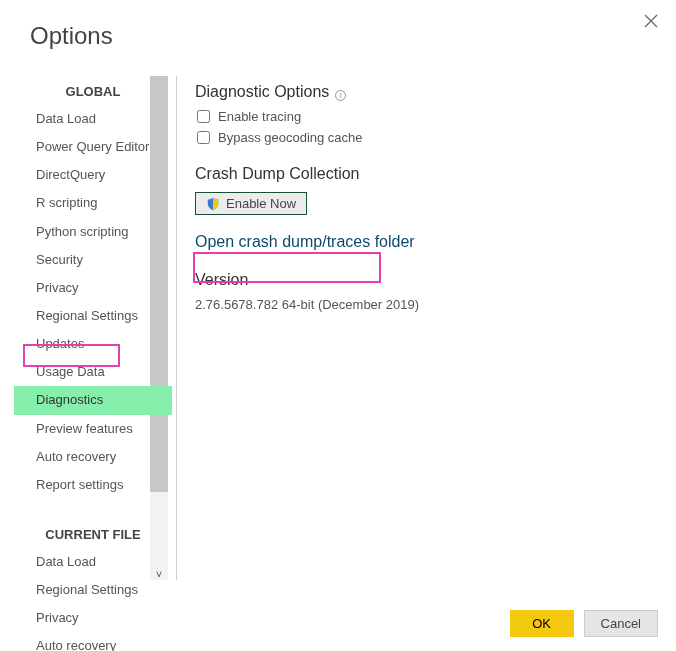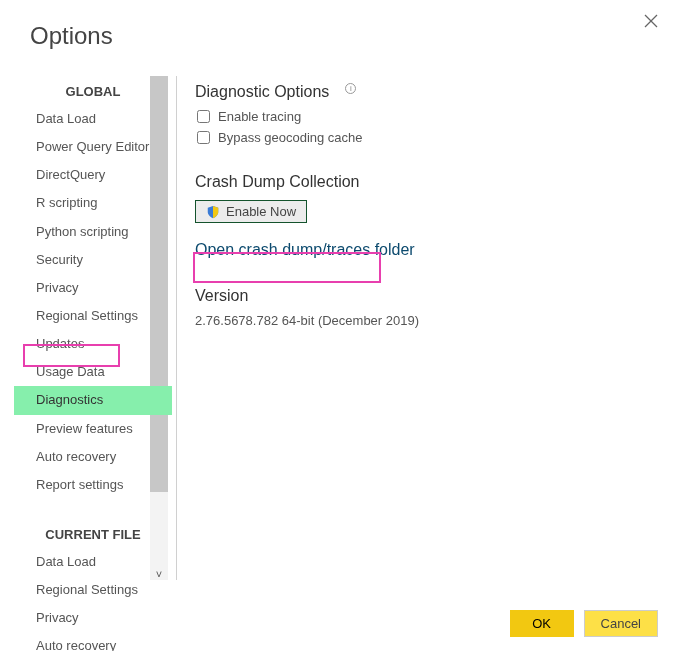--- a/index.html
+++ b/index.html
@@ -78,21 +78,21 @@
       background: #d0d0d0;
     }
     .main {
       position: absolute;
       top: 76px; left: 195px; right: 28px;
       color: #444;
     }
     .h2 {
       font-size: 16px; font-weight: 400; color: #333;
       margin-top: 7px; margin-bottom: 8px;
-      display: flex; align-items: flex-start; gap:16px;
+      display: flex; align-items: flex-end; gap:6px;
     }
     .info-icon {
       display:inline-flex; width:11px; height:11px;
       border:1px solid #999; border-radius:50%;
       align-items:center; justify-content:center;
       font-size:8px; color:#888;
     }
     .check-row {
       display:flex; align-items:center; gap:8px;
       margin: 4px 0 6px 2px;
@@ -107,28 +107,28 @@
       cursor:pointer; margin-top:1px;
     }
     .shield {
       width:14px; height:14px;
     }
     .link {
       color:#0c4a6e; font-size:16px;
       display:inline-block; margin-top:18px;
       cursor:pointer;
     }
-    .h2.spaced { margin-top: 28px; }
+    .h2.spaced { margin-top: 20px; }
     .footer {
       position:absolute; bottom:14px; right:18px;
       display:flex; gap:10px;
     }
     .btn {
       min-width: 64px; padding: 5px 16px;
-      border:1px solid #ccc; background:#fde047;
+      border:1px solid #ccc; background:#e5e5e5;
       font-size:13px; color:#444; cursor:pointer;
       text-align:center;
     }
     .btn.primary { background:#f2c811; border-color:#f2c811; color:#000;text-align:center; }
   </style>
 </head>
 <body>
 
 <div class="close-btn">
   <svg viewBox="0 0 14 14">

